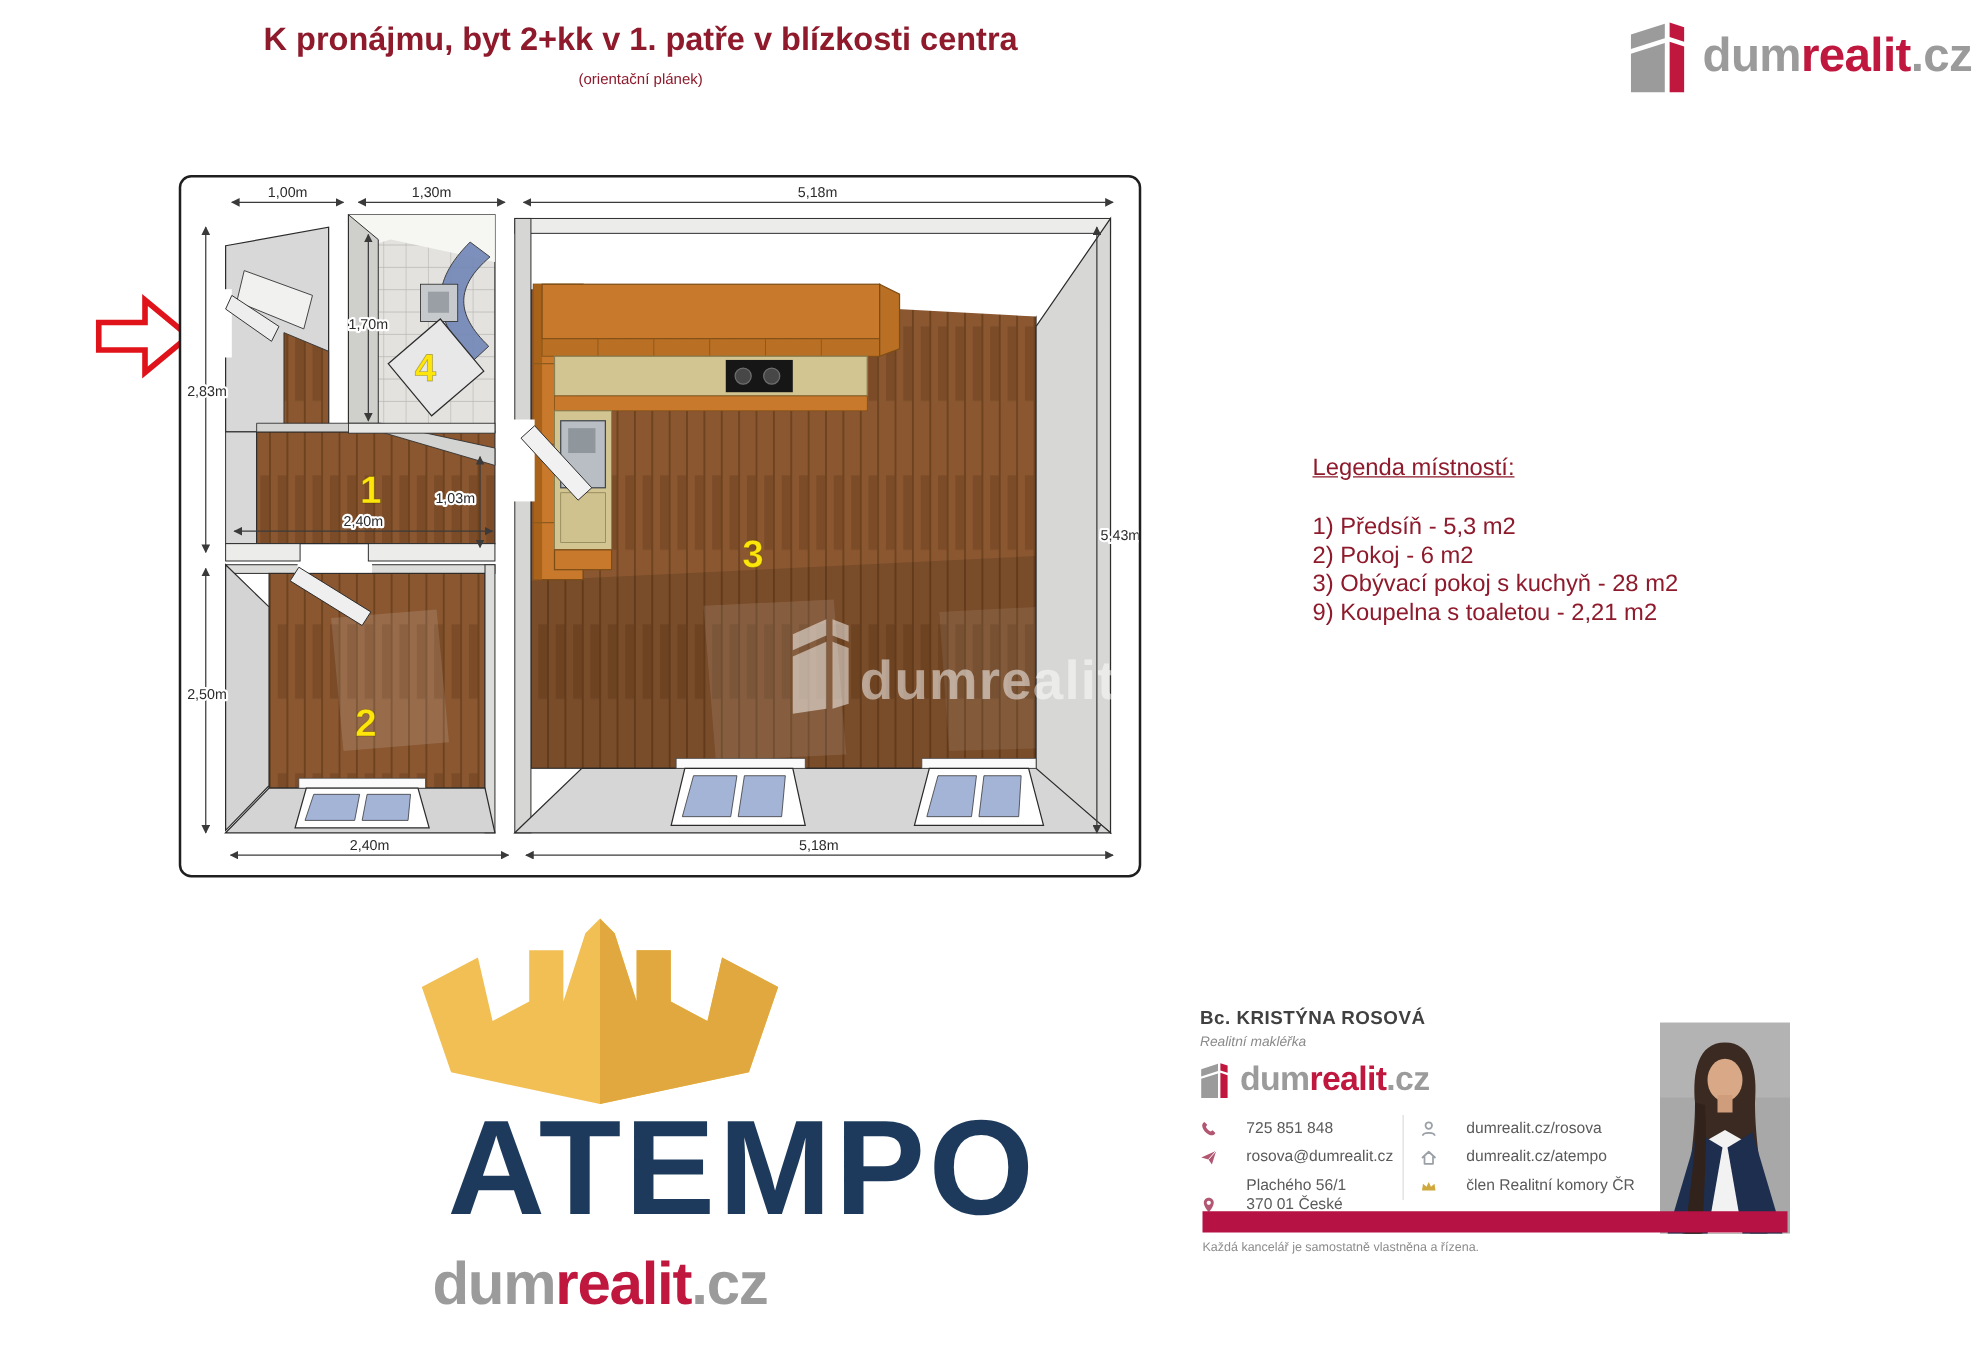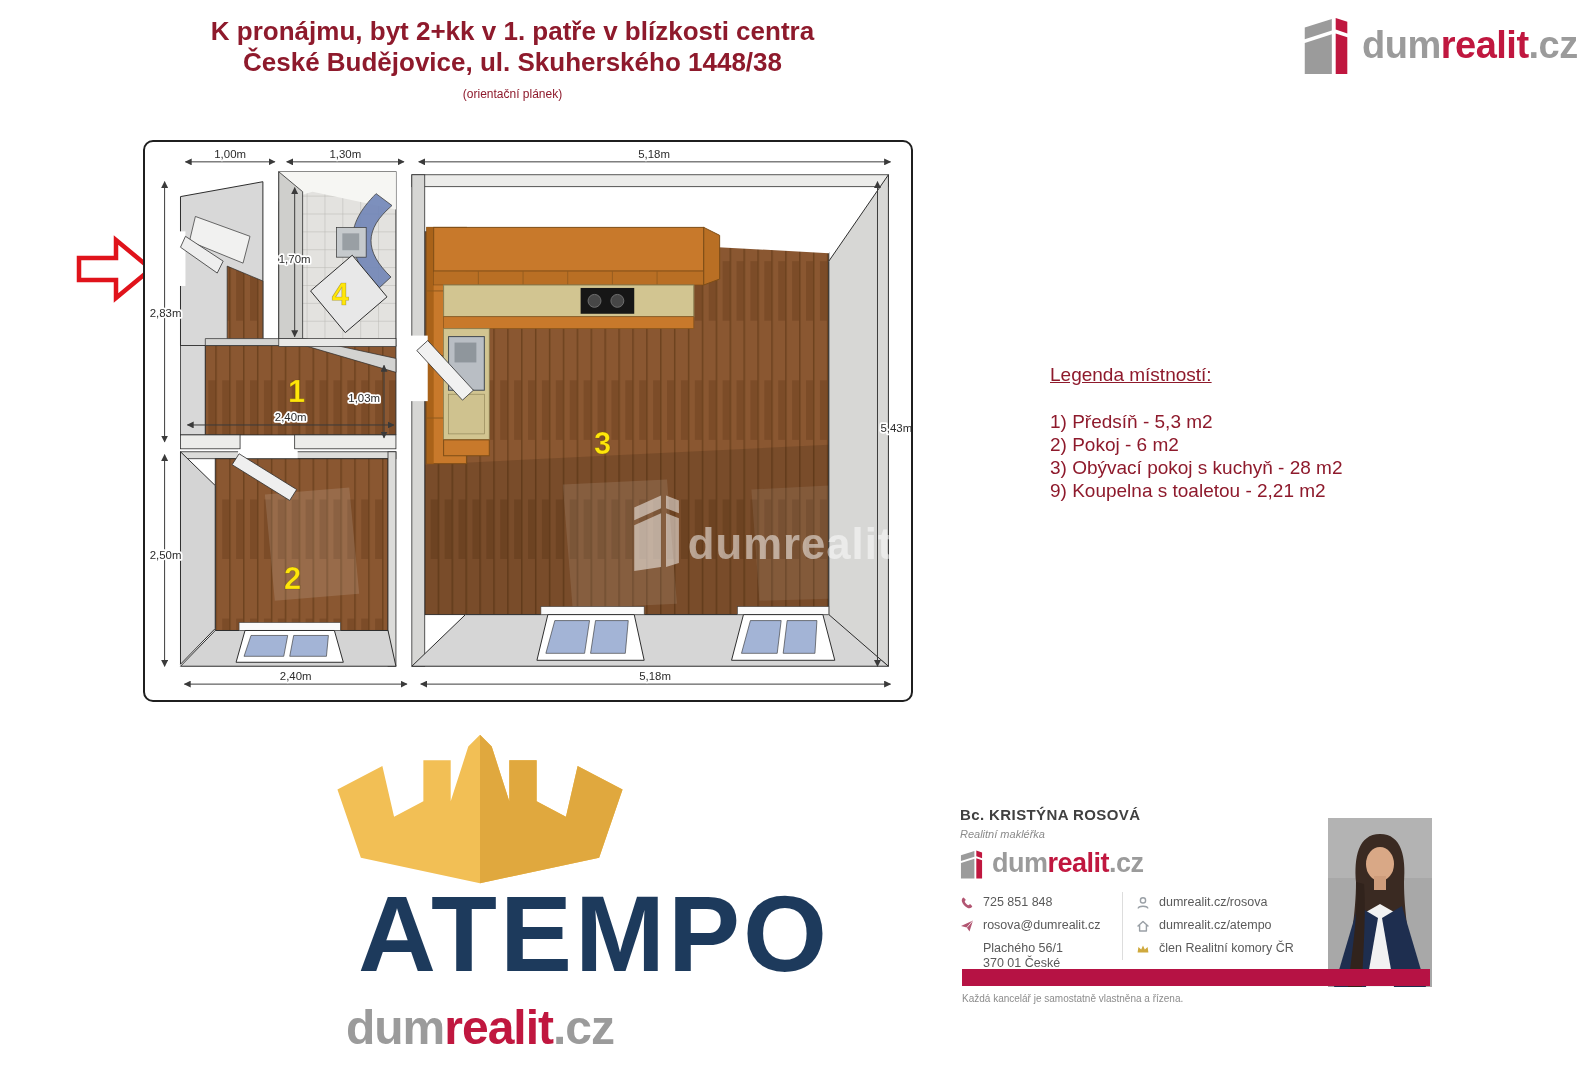--- a/index.html
+++ b/index.html
@@ -46,37 +46,36 @@
   .atempo-sub  { position:absolute; left:130px; top:1000px; width:700px; text-align:center;
                  font-size:48px; letter-spacing:-1px; }
 
   
   .agent-name { position:absolute; left:960px; top:806px; font-size:15px; font-weight:bold;
                 color:#404040; letter-spacing:0.4px; }
   .agent-role { position:absolute; left:960px; top:828px; font-size:11px; font-style:italic; color:#8a8a8a; }
   .logo-card  { position:absolute; left:960px; top:848px; gap:8px; }
   .logo-card .logo-word { font-size:27px; }
   .contact-col { position:absolute; font-size:12.5px; color:#5a5a5a; }
-  .contact-row { display:flex; align-items:flex-end; gap:9px; margin-bottom:8px; line-height:15px; }
+  .contact-row { display:flex; align-items:center; gap:23px; margin-bottom:8px; line-height:15px; }
   .contact-row svg { flex:0 0 auto; margin-top:1px; }
   .col-left  { left:960px; top:895px; width:150px; }
   .col-right { left:1136px; top:895px; width:200px; }
   .col-divider { position:absolute; left:1122px; top:892px; width:1px; height:68px; background:#ddd; }
   .agent-photo { position:absolute; left:1328px; top:818px; width:104px; height:169px; }
   .red-bar { position:absolute; left:962px; top:969px; width:468px; height:17px; background:#b61244; }
   .fine-print { position:absolute; left:962px; top:993px; font-size:10px; color:#8c8c8c; }
 </style>
 </head>
 <body>
 
 <div class="page">
 
   <div class="title-block">
     <div class="title-line">K pronájmu, byt 2+kk v 1. patře v blízkosti centra</div>
-    <div class="title-line">České Budějovice, ul. Skuherského 1448/38</div>
     <div class="subtitle">(orientační plánek)</div>
   </div>
 
   <div class="logo-row logo-top">
     <svg width="50" height="58" viewBox="0 0 50 60">
       <polygon points="2,12 30,3 30,15 2,24" fill="#9b9b9b"></polygon>
       <polygon points="2,28 30,19 30,60 2,60" fill="#9b9b9b"></polygon>
       <polygon points="34,2 46,6 46,18 34,14" fill="#c0173f"></polygon>
       <polygon points="34,18 46,22 46,60 34,60" fill="#c0173f"></polygon>
     </svg>

